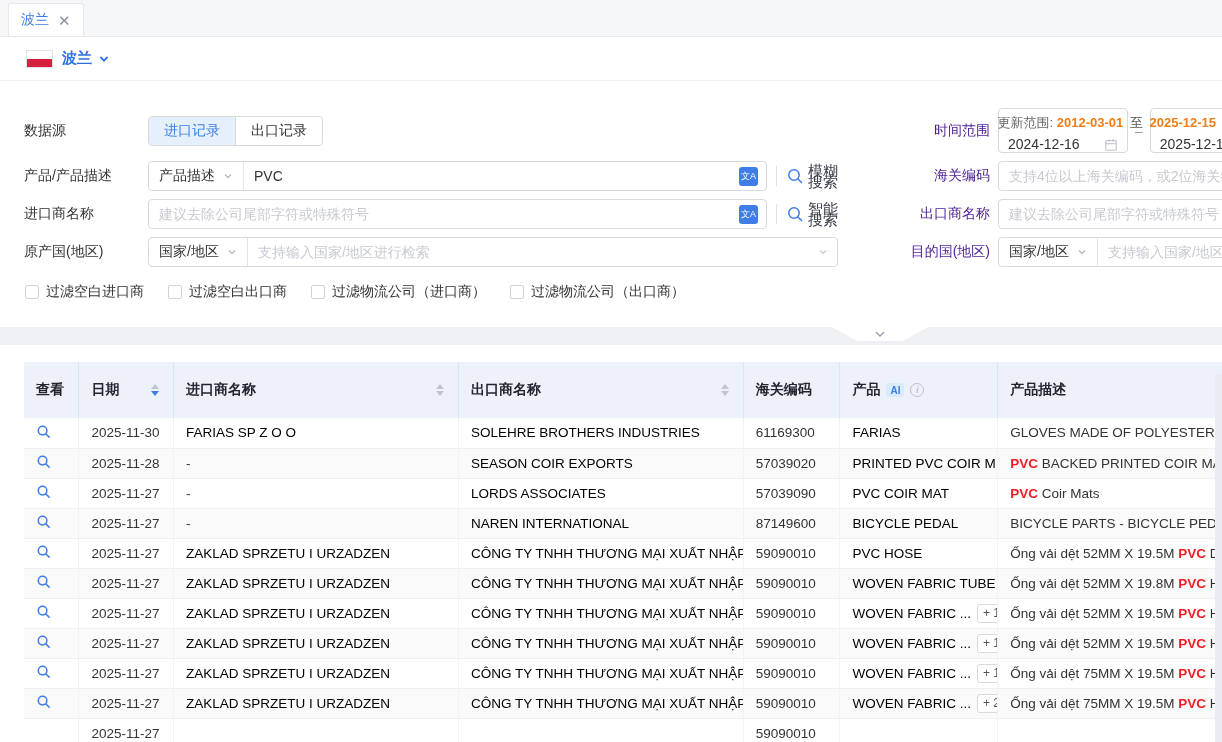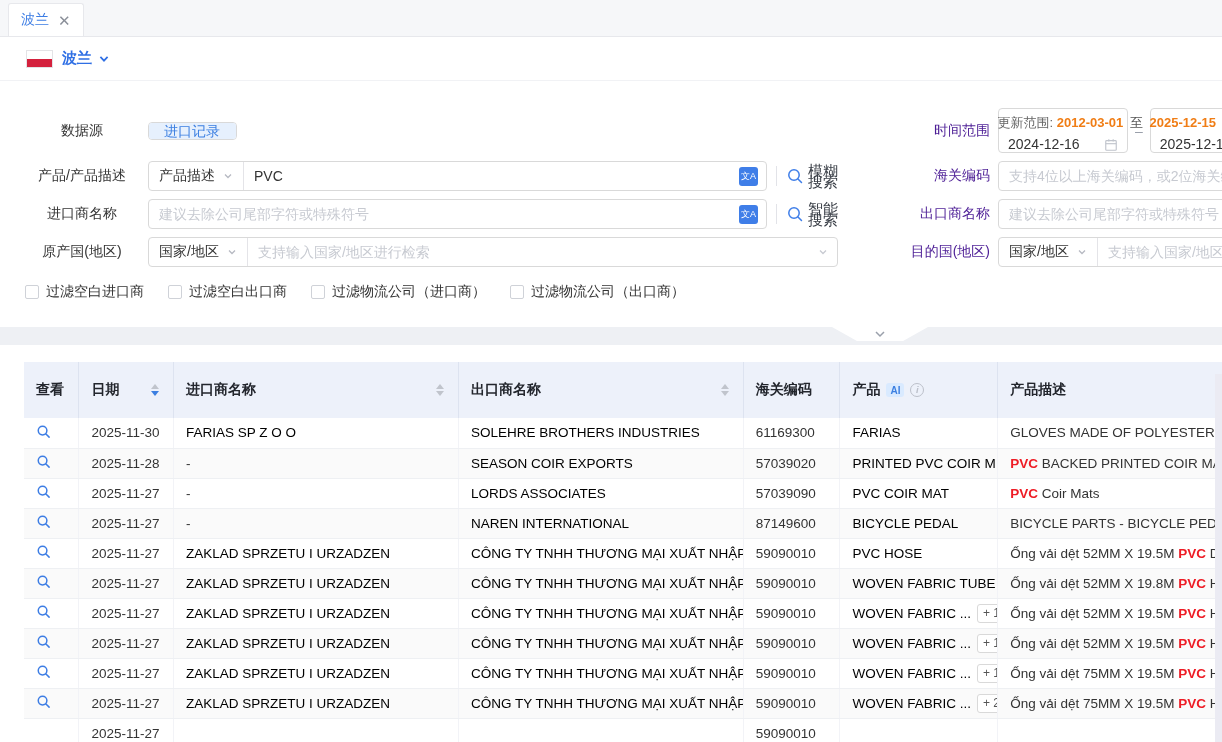--- a/index.html
+++ b/index.html
@@ -21,26 +21,26 @@
   .country-name { color:#2f6fe4; font-size:15px; font-weight:700; margin-right:6px; }
 
   
   .form { position:relative; height:219px; background:#fff; }
   .update-range { position:absolute; top:6px; right:6px; font-size:13px; color:#666; }
   .update-range b { color:#f07d15; font-weight:700; }
   .update-range .zhi { color:#555; margin:0 3px; }
 
   .frow { display:flex; align-items:center; margin-left:24px; }
   .r1 { margin-top:27px; } .r2,.r3,.r4 { margin-top:8px; }
-  .lbl { width:116px; text-align:center; margin-right:8px; color:#333; flex:none; }
+  .lbl { width:116px; text-align:left; margin-right:8px; color:#333; flex:none; }
   .lfields { width:690px; display:flex; align-items:center; flex:none; }
   .rlbl { width:152px; text-align:right; margin-right:8px; color:#4c1d95; flex:none; }
   .rfields { display:flex; align-items:center; flex:none; }
 
-  .seg { display:flex; border:1px solid #d9d9d9; border-radius:4px; overflow:hidden; height:18px;flex-direction:column; }
+  .seg { display:flex; border:1px solid #d9d9d9; border-radius:4px; overflow:hidden; height:30px; }
   .seg .opt { padding:0 15px; display:flex; align-items:center; font-size:14px; background:#fff; color:#333; cursor:pointer; }
   .seg .opt.active { background:#e6f0fd; color:#3c7fe1; }
   .seg .opt + .opt { border-left:1px solid #d9d9d9; }
 
   .inputbox { display:flex; align-items:center; border:1px solid #d9d9d9; border-radius:4px; height:30px; background:#fff; }
   .inputbox input { border:none; outline:none; flex:1; height:100%; padding:0 10px; font-size:14px; color:#333;
      font-family:inherit; background:transparent; min-width:0; }
   .inputbox input::placeholder { color:#c7cad1; }
   .sel { display:flex; align-items:center; gap:8px; padding:0 10px; height:100%; border-right:1px solid #e4e4e8; color:#333; cursor:pointer; white-space:nowrap; }
   .grow { flex:1; }

